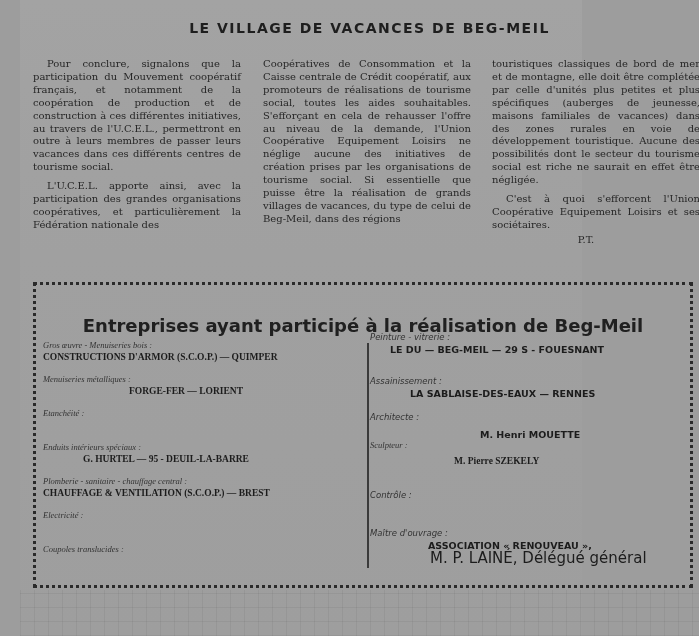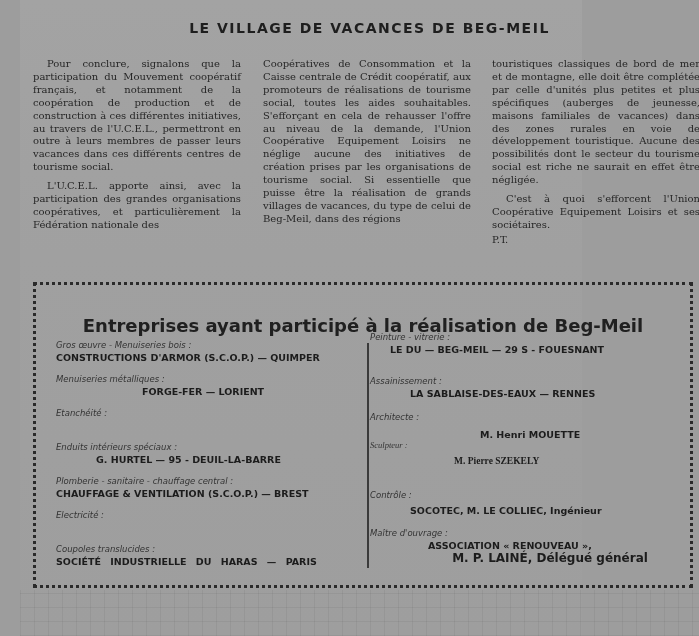--- a/index.html
+++ b/index.html
@@ -27,38 +27,38 @@
     letter-spacing:1.5px; color:#1e1e1e;
   }
   .col {
     position:absolute; top:58px; width:208px;
     font-size:10px; line-height:12.9px; text-align:justify; color:#262626;
   }
   .col p { margin:0 0 6px 0; text-indent:14px; }
   .col1 { left:13px; }
   .col2 { left:243px; }
   .col3 { left:472px; }
-  .sig { text-align:left; padding-right:20px; margin-top:-4px; }
+  .sig { text-align:center; padding-right:20px; margin-top:-4px; }
 
   .box {
     position:absolute; left:13px; top:282px; width:660px; height:306px;
     border:3px dotted #2a2a2a; box-sizing:border-box;
   }
   .box-title {
     position:absolute; left:0; width:100%; top:30px; text-align:center;
     font-family:"DejaVu Sans", sans-serif; font-weight:bold; font-size:18px; color:#202020;
   }
   .divider {
     position:absolute; left:331px; top:58px; width:2px; height:225px; background:#3a3a3a;
   }
   .entry { position:absolute; font-family:"DejaVu Sans", sans-serif; }
   .entry .lbl { font-size:8.5px; font-style:italic; color:#333; display:block; line-height:11px; }
   .entry .val { font-size:9.5px; font-weight:bold; color:#1c1c1c; display:block; line-height:13px; white-space:nowrap; }
-  .entry .val2 { font-size:12px; font-weight:bold; color:#1c1c1c; display:block; line-height:13px; white-space:nowrap;text-align:center; }
-  .left { left:36px; width:300px; }
+  .entry .val2 { font-size:15px; font-weight:normal; color:#1c1c1c; display:block; line-height:13px; white-space:nowrap; }
+  .left { left:23px; width:300px;font-family:Liberation Serif, serif; }
   .right { left:350px; width:300px; }
 </style>
 </head>
 <body>
 
 <div class="page">
   <div class="grid"></div>
 
   <div class="title">LE VILLAGE DE VACANCES DE BEG-MEIL</div>
 
@@ -97,41 +97,39 @@
   </div>
   <div class="entry left" style="top:476px;">
     <span class="lbl">Plomberie - sanitaire - chauffage central :</span>
     <span class="val">CHAUFFAGE &amp; VENTILATION (S.C.O.P.) — BREST</span>
   </div>
   <div class="entry left" style="top:510px;">
     <span class="lbl">Electricité :</span>
   </div>
   <div class="entry left" style="top:544px;">
     <span class="lbl">Coupoles translucides :</span>
-    <span class="val" style="word-spacing:6px">SOCIÉTÉ INDUSTRIELLE DU HARAS — PARIS</span>
   </div>
 
   <div class="entry right" style="top:332px;">
     <span class="lbl">Peinture - vitrerie :</span>
     <span class="val" style="padding-left:20px">LE DU — BEG-MEIL — 29 S - FOUESNANT</span>
   </div>
   <div class="entry right" style="top:376px;">
     <span class="lbl">Assainissement :</span>
     <span class="val" style="padding-left:40px">LA SABLAISE-DES-EAUX — RENNES</span>
   </div>
   <div class="entry right" style="top:412px;">
     <span class="lbl">Architecte :</span>
     <span class="val" style="padding-left:110px;margin-top:5px">M. Henri MOUETTE</span>
   </div>
   <div class="entry right" style="top:440px;font-family:Liberation Serif, serif;">
     <span class="lbl">Sculpteur :</span>
     <span class="val" style="padding-left:84px;margin-top:4px">M. Pierre SZEKELY</span>
   </div>
   <div class="entry right" style="top:490px;">
     <span class="lbl">Contrôle :</span>
-    <span class="val" style="padding-left:40px;margin-top:3px">SOCOTEC, M. LE COLLIEC, Ingénieur</span>
   </div>
   <div class="entry right" style="top:528px;">
     <span class="lbl">Maître d'ouvrage :</span>
     <span class="val" style="padding-left:58px">ASSOCIATION « RENOUVEAU »,</span>
     <span class="val2" style="padding-left:60px">M. P. LAINÉ, Délégué général</span>
   </div>
 </div>
 
 </body></html>

